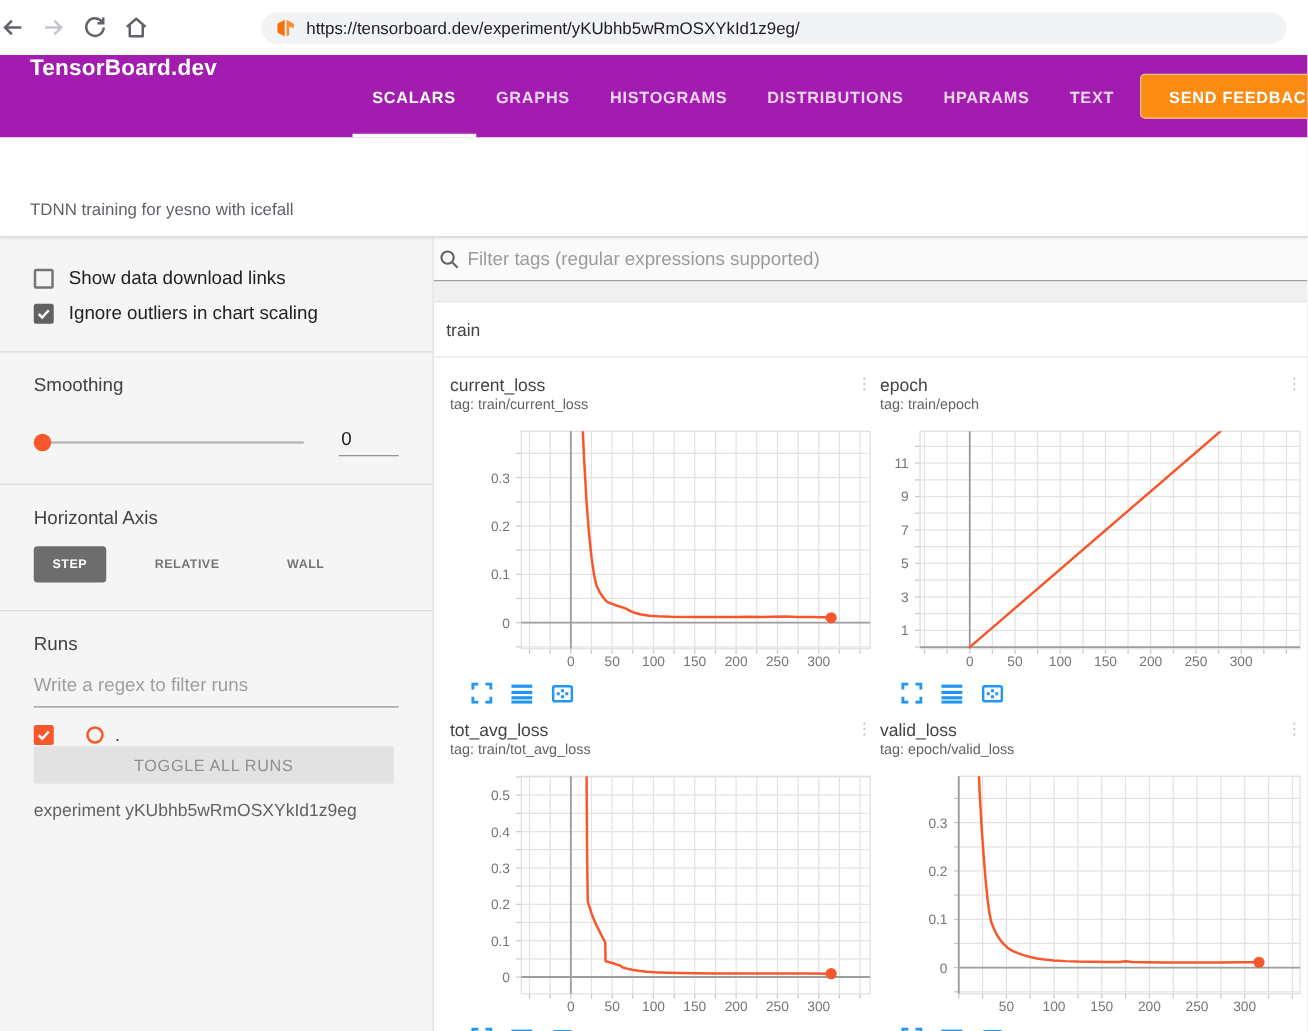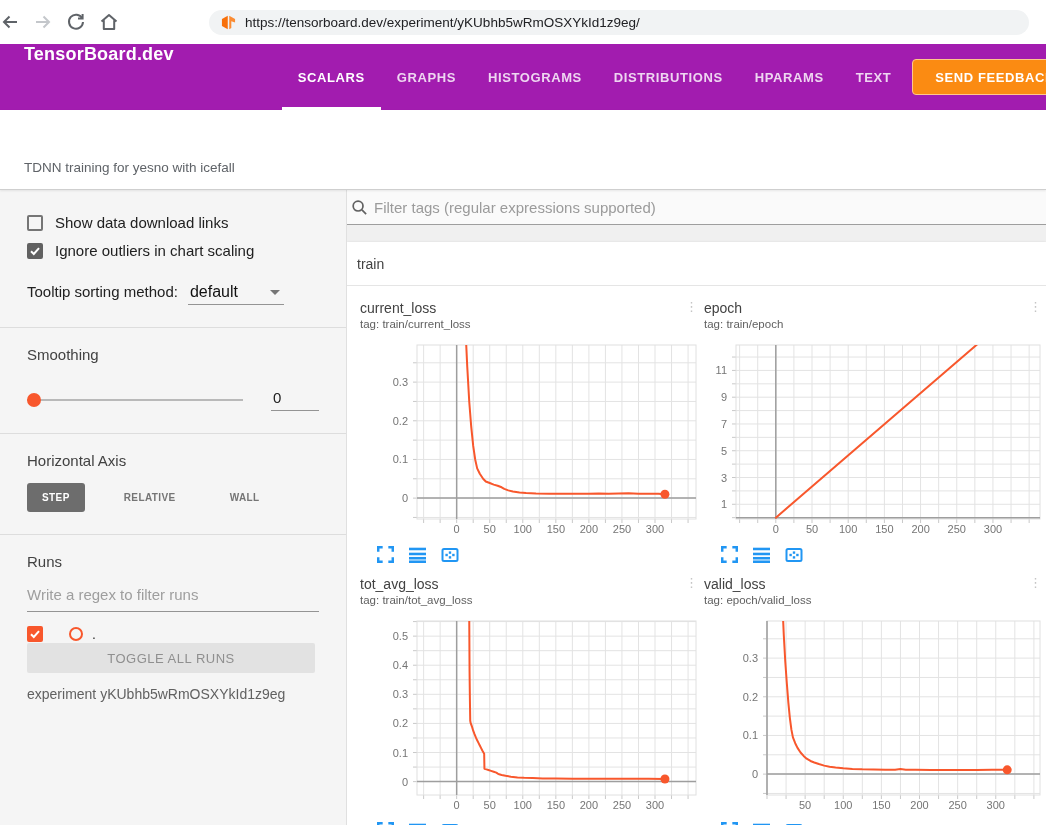--- a/index.html
+++ b/index.html
@@ -145,27 +145,20 @@
         <span class="checkbox"></span>
         <span class="cb-label">Show data download links</span>
       </div>
       <div class="cb-row">
         <span class="checkbox checked">
           <svg width="12" height="12" viewBox="0 0 12 12">
               <path d="M2 6.2 4.8 9 10 3.2" fill="none" stroke="#fff" stroke-width="2"></path>
             </svg>
         </span>
         <span class="cb-label">Ignore outliers in chart scaling</span>
-      </div>
-      <div class="tooltip-row">
-        <span class="tooltip-label">Tooltip sorting method:</span>
-        <span class="dropdown">
-          <span>default</span>
-          <span class="caret"></span>
-        </span>
       </div>
     </div>
     <hr class="divider">
     <div class="sb-pad">
       <div class="section-label">Smoothing</div>
       <div class="slider-row">
         <div class="slider">
           <div class="track"></div>
           <div class="thumb"></div>
         </div>

